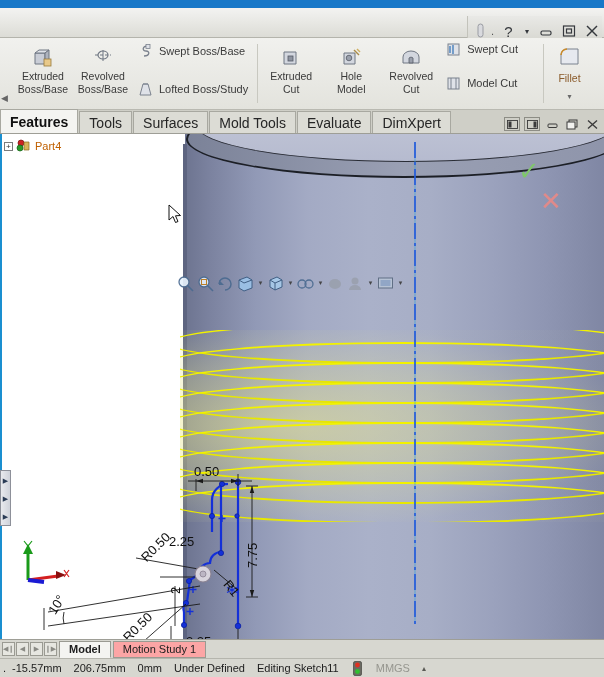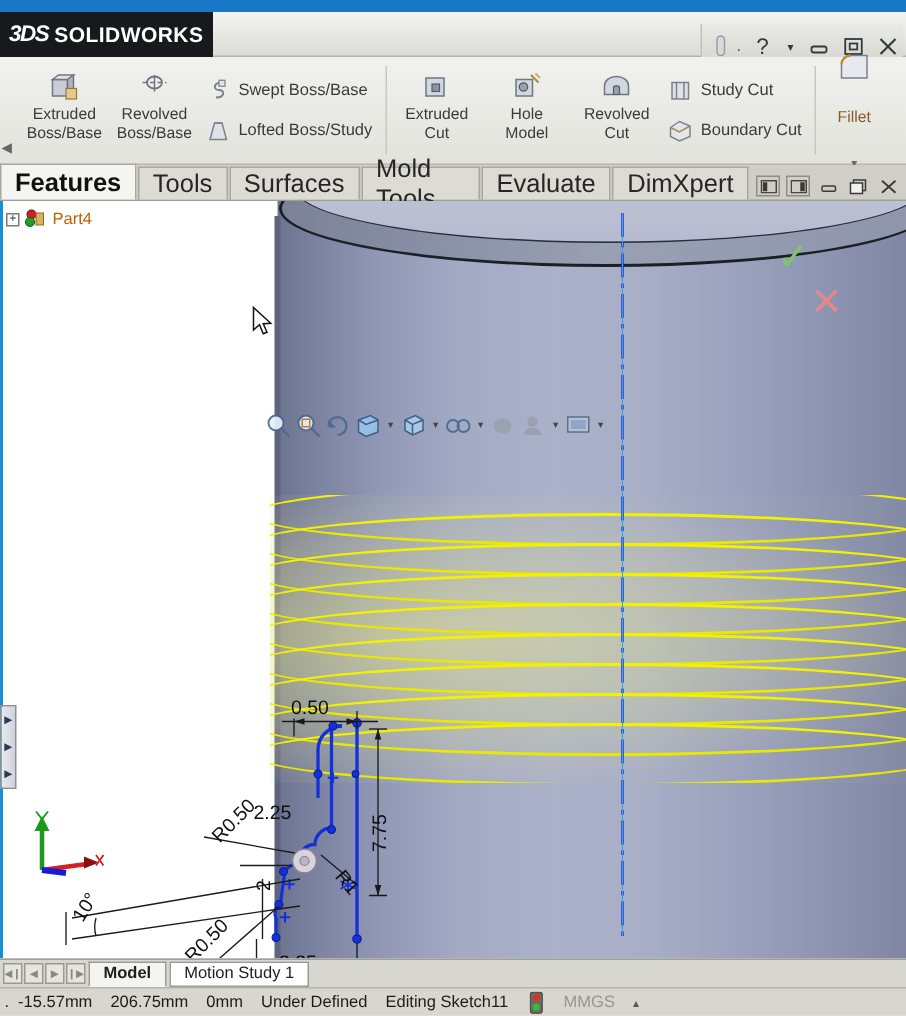--- a/index.html
+++ b/index.html
@@ -55,40 +55,40 @@
   .ribbon-grp { display:flex; align-items:center; padding:0 4px; position:relative;}
   .ribbon-grp + .ribbon-grp::before {
     content:""; position:absolute; left:0; top:6px; bottom:6px; width:1px; background:#c8c8c0;
   }
   .big-btn {
     width:60px; height:66px; display:flex; flex-direction:column; align-items:center;
     justify-content:flex-start; padding-top:6px; gap:2px;
     font-size:10.5px; color:#3a3a3a; text-align:center; line-height:1.12; cursor:default;
   }
   .big-ico { width:24px; height:22px; position:relative; }
-  .small-list { display:flex; flex-direction:column; justify-content:center; height:66px; gap:6px; padding-left:2px;}
+  .small-list { display:flex; flex-direction:column; height:66px; gap:17px; padding-left:2px;}
   .small-btn {
     display:flex; align-items:center; gap:5px; height:21px; padding:0 5px 0 2px;
     font-size:11px; color:#3a3a3a; cursor:default; white-space:nowrap;
   }
   .sm-ico { width:17px; height:17px; position:relative; flex:none; }
   .fillet-grp { display:flex; flex-direction:column; align-items:center; justify-content:center;
-                width:44px; height:66px; gap:16px; font-size:10.5px; color:#8a5a2a; }
+                width:44px; height:66px; gap:4px; font-size:10.5px; color:#8a5a2a; }
   .caret-sm { font-size:8px; color:#6a6a6a; margin-top:4px;}
   .ribbon-leftarrow { align-self:flex-end; font-size:9px; color:#666; padding:0 1px 6px 1px;}
 
   
   .cmdtabs {
     position:absolute; left:0; top:110px; width:604px; height:24px;
     background:#cfcfc7; display:flex; align-items:flex-end;
     border-bottom:1px solid #9e9e96;
   }
   .cmdtab {
     height:22px; padding:0 9px; display:flex; align-items:center;
-    font-size:17px; color:#262626; background:#dcdcd5;
+    font-size:14px; color:#262626; background:#dcdcd5;
     border:1px solid #a8a8a0; border-bottom:none; margin-right:1px; cursor:default;
   }
   .cmdtab.active { background:#f4f4f1; font-weight:bold; height:24px; color:#111; }
   .doc-ctrls { margin-left:auto; display:flex; align-items:center; gap:4px; padding:0 4px 2px 4px; }
   .doc-ctrl { width:16px; height:14px; display:flex; align-items:center; justify-content:center;
               font-size:10px; color:#3a3a3a; border:1px solid #8d8d85; }
   .doc-ctrl.plain { border:none; font-size:12px; }
 
   
   .graphics {
@@ -193,21 +193,21 @@
   .bottom-tabs {
     position:absolute; left:0; top:639px; width:604px; height:19px;
     background:#d7d7d0; border-top:1px solid #9e9e96;
     display:flex; align-items:center; gap:0px;
   }
   .nav-btns { display:flex; align-items:center; padding-left:2px; gap:1px; }
   .nav-b { width:13px; height:14px; border:1px solid #9a9a92; background:#e6e6e0;
            font-size:7px; color:#8a8a84; display:flex; align-items:center; justify-content:center; }
   .btab {
     height:17px; padding:0 9px; display:flex; align-items:center; font-size:11px;
-    border:1px solid #9a9a92; background:#ffffff; margin-left:2px; color:#202020;
+    border:1px solid #9a9a92; background:#fca5a5; margin-left:2px; color:#202020;
   }
   .btab.active { background:#f4f4f1; font-weight:bold; border-bottom-color:#f4f4f1; }
 
   
   .statusbar {
     position:absolute; left:0; top:658px; width:604px; height:19px;
     background:#d7d7d0; border-top:1px solid #b5b5ad;
     display:flex; align-items:center; font-size:11px; color:#1c1c1c;
   }
   .sb-item { padding:0 6px; white-space:nowrap; }
@@ -218,24 +218,20 @@
 </style>
 </head>
 <body>
 
 <div id="app">
 
   <div class="win-accent"></div>
   <div class="win-accent-left"></div>
 
   <div class="menubar">
-    <div class="logo-box">
-      <span class="logo-3ds">3DS</span>
-      <span class="logo-txt">SOLIDWORKS</span>
-    </div>
     <div class="win-ctrl-grp">
       <div class="wc search">
         <svg width="11" height="16" viewBox="0 0 11 16">
           <rect x="3" y="1" width="5" height="13" rx="2.5" fill="#d9dade" stroke="#9a9ca3" stroke-width="1"></rect>
         </svg>
       </div>
       <div class="wc dot">.</div>
       <div class="wc" style="font-size:15px;">?</div>
       <div class="wc" style="width:12px;font-size:8px;">▾</div>
       <div class="wc">
@@ -338,24 +334,33 @@
           </svg>
         </span>
         <span>Revolved</span>
         <span>Cut</span>
       </div>
       <div class="small-list">
         <div class="small-btn">
           <span class="sm-ico">
             <svg width="17" height="17" viewBox="0 0 17 17">
               <rect x="3" y="3" width="11" height="11" fill="#dfe2e8" stroke="#7b828e" stroke-width="1"></rect>
+              <path d="M5 5 L5 12 M8 4 L8 13" stroke="#3b78b8" stroke-width="1.3"></path>
+            </svg>
+          </span>
+          <span>Swept Cut</span>
+        </div>
+        <div class="small-btn">
+          <span class="sm-ico">
+            <svg width="17" height="17" viewBox="0 0 17 17">
+              <rect x="3" y="3" width="11" height="11" fill="#dfe2e8" stroke="#7b828e" stroke-width="1"></rect>
               <path d="M6 3 L6 14 M11 3 L11 14" stroke="#7b828e" stroke-width="1"></path>
             </svg>
           </span>
-          <span>Study Cut</span>
+          <span>Model Cut</span>
         </div>
         <div class="small-btn">
           <span class="sm-ico">
             <svg width="17" height="17" viewBox="0 0 17 17">
               <path d="M2 6 L8 2 L15 5 L15 12 L8 15 L2 12 Z" fill="#e3e6ec" stroke="#7b828e" stroke-width="1"></path>
               <path d="M2 6 L8 9 L15 5" fill="none" stroke="#a98b4a" stroke-width="1"></path>
             </svg>
           </span>
           <span>Boundary Cut</span>
         </div>

